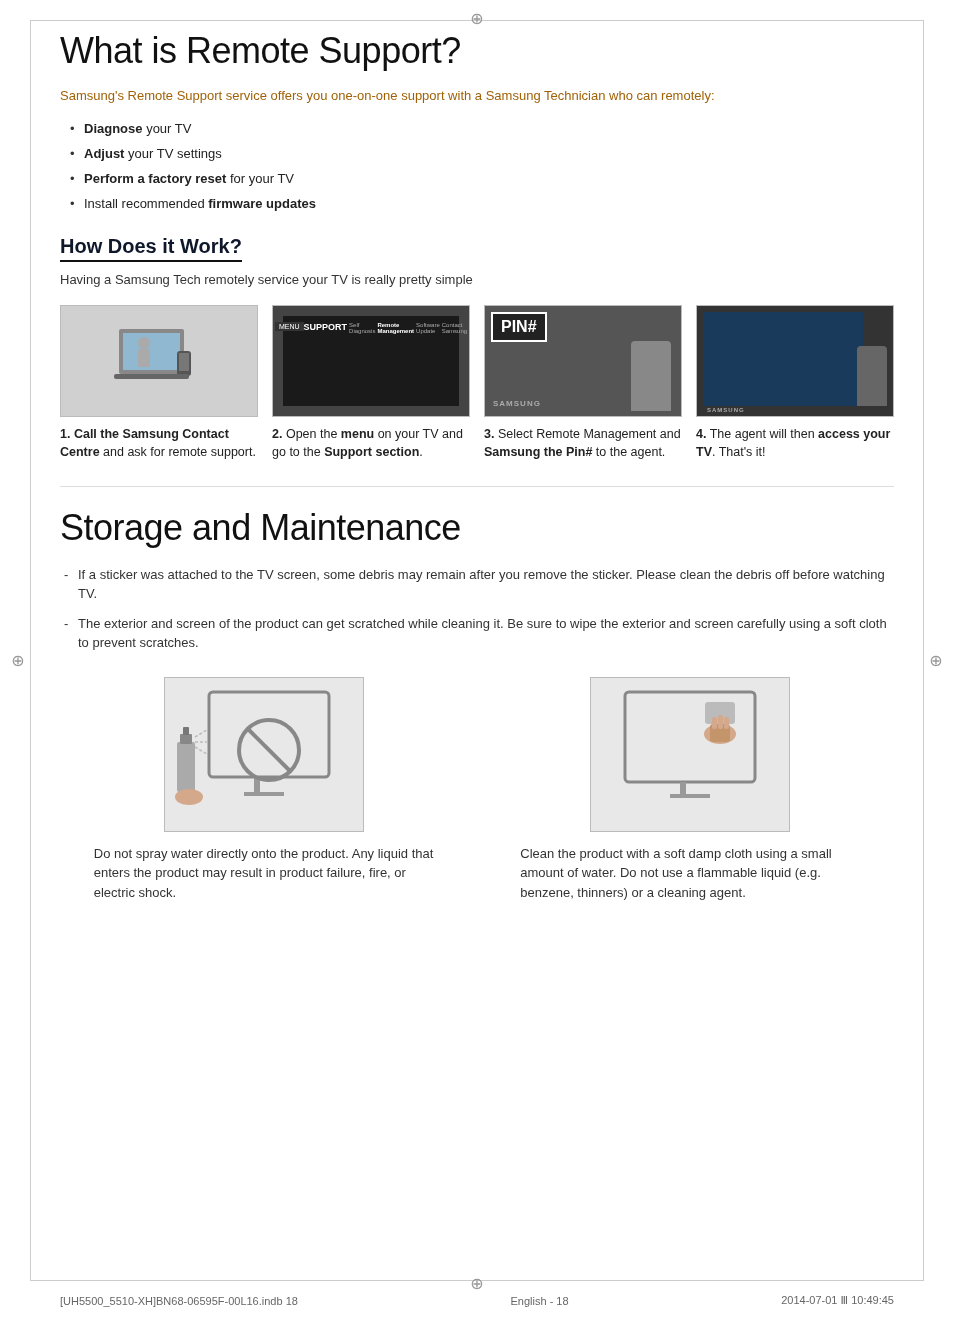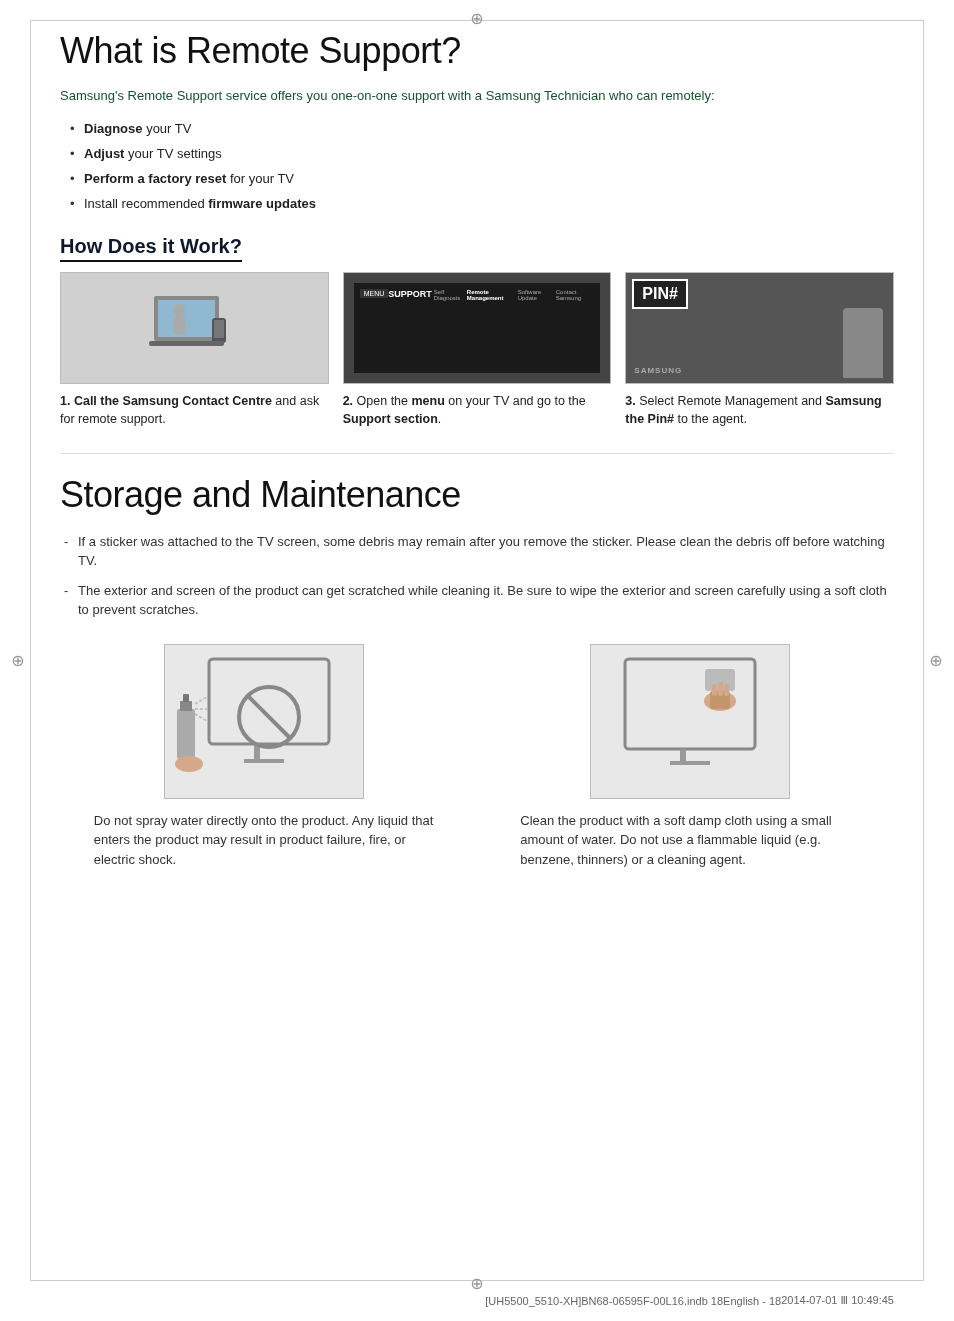--- a/index.html
+++ b/index.html
@@ -48,21 +48,21 @@
     h1.main-title {
       font-size: 36px;
       font-weight: 300;
       color: #111;
       margin-bottom: 14px;
       letter-spacing: -0.5px;
     }
 
     .intro-text {
       font-size: 13px;
-      color: #14532d;
+      color: #a16207;
       margin-bottom: 14px;
       line-height: 1.5;
     }
 
     .bullet-list {
       list-style: none;
       margin-bottom: 22px;
       padding-left: 10px;
     }
     .bullet-list li {
@@ -198,21 +198,21 @@
       max-width: 340px;
     }
 
     
     .page-footer {
       position: absolute;
       bottom: 14px;
       left: 0;
       right: 0;
       display: flex;
-      justify-content: flex-end;
+      justify-content: space-between;
       align-items: center;
       padding: 0 60px;
       font-size: 11px;
       color: #666;
     }
 
     .section-divider {
       border: none;
       border-top: 1px solid #ddd;
       margin: 20px 0;
@@ -363,20 +363,21 @@
         <span> for your TV</span>
       </li>
       <li>
         <span>Install recommended </span>
         <span class="bold">firmware updates</span>
       </li>
     </ul>
 
     <h2 class="sub-title">How Does it Work?</h2>
 
+    <p class="how-it-works-desc">Having a Samsung Tech remotely service your TV is really pretty simple</p>
 
     
     <div class="steps-grid">
 
       <div class="step-item">
         <div class="step-image laptop-img">
           <svg width="100" height="80" viewBox="0 0 100 80">
 
             <rect x="10" y="8" width="65" height="45" rx="2" fill="#888"></rect>
             <rect x="14" y="12" width="57" height="37" fill="#90b8d0"></rect>
@@ -418,20 +419,31 @@
           <div class="pin-overlay">PIN#</div>
           <div class="person-silhouette"></div>
           <div class="samsung-text">SAMSUNG</div>
         </div>
         <p class="step-desc">
           <span class="step-num">3.</span>
           <span> Select Remote Management and <strong>Samsung the Pin#</strong> to the agent.</span>
         </p>
       </div>
 
+      <div class="step-item">
+        <div class="step-image agent-img">
+          <div class="tv-screen"></div>
+          <div class="agent-silhouette"></div>
+          <div class="samsung-logo">SAMSUNG</div>
+        </div>
+        <p class="step-desc">
+          <span class="step-num">4.</span>
+          <span> The agent will then <strong>access your TV</strong>. That's it!</span>
+        </p>
+      </div>
 
     </div>
   </div>
 
   <hr class="section-divider">
 
   <div class="section-storage">
 
     <h1 class="storage-title">Storage and Maintenance</h1>
 

